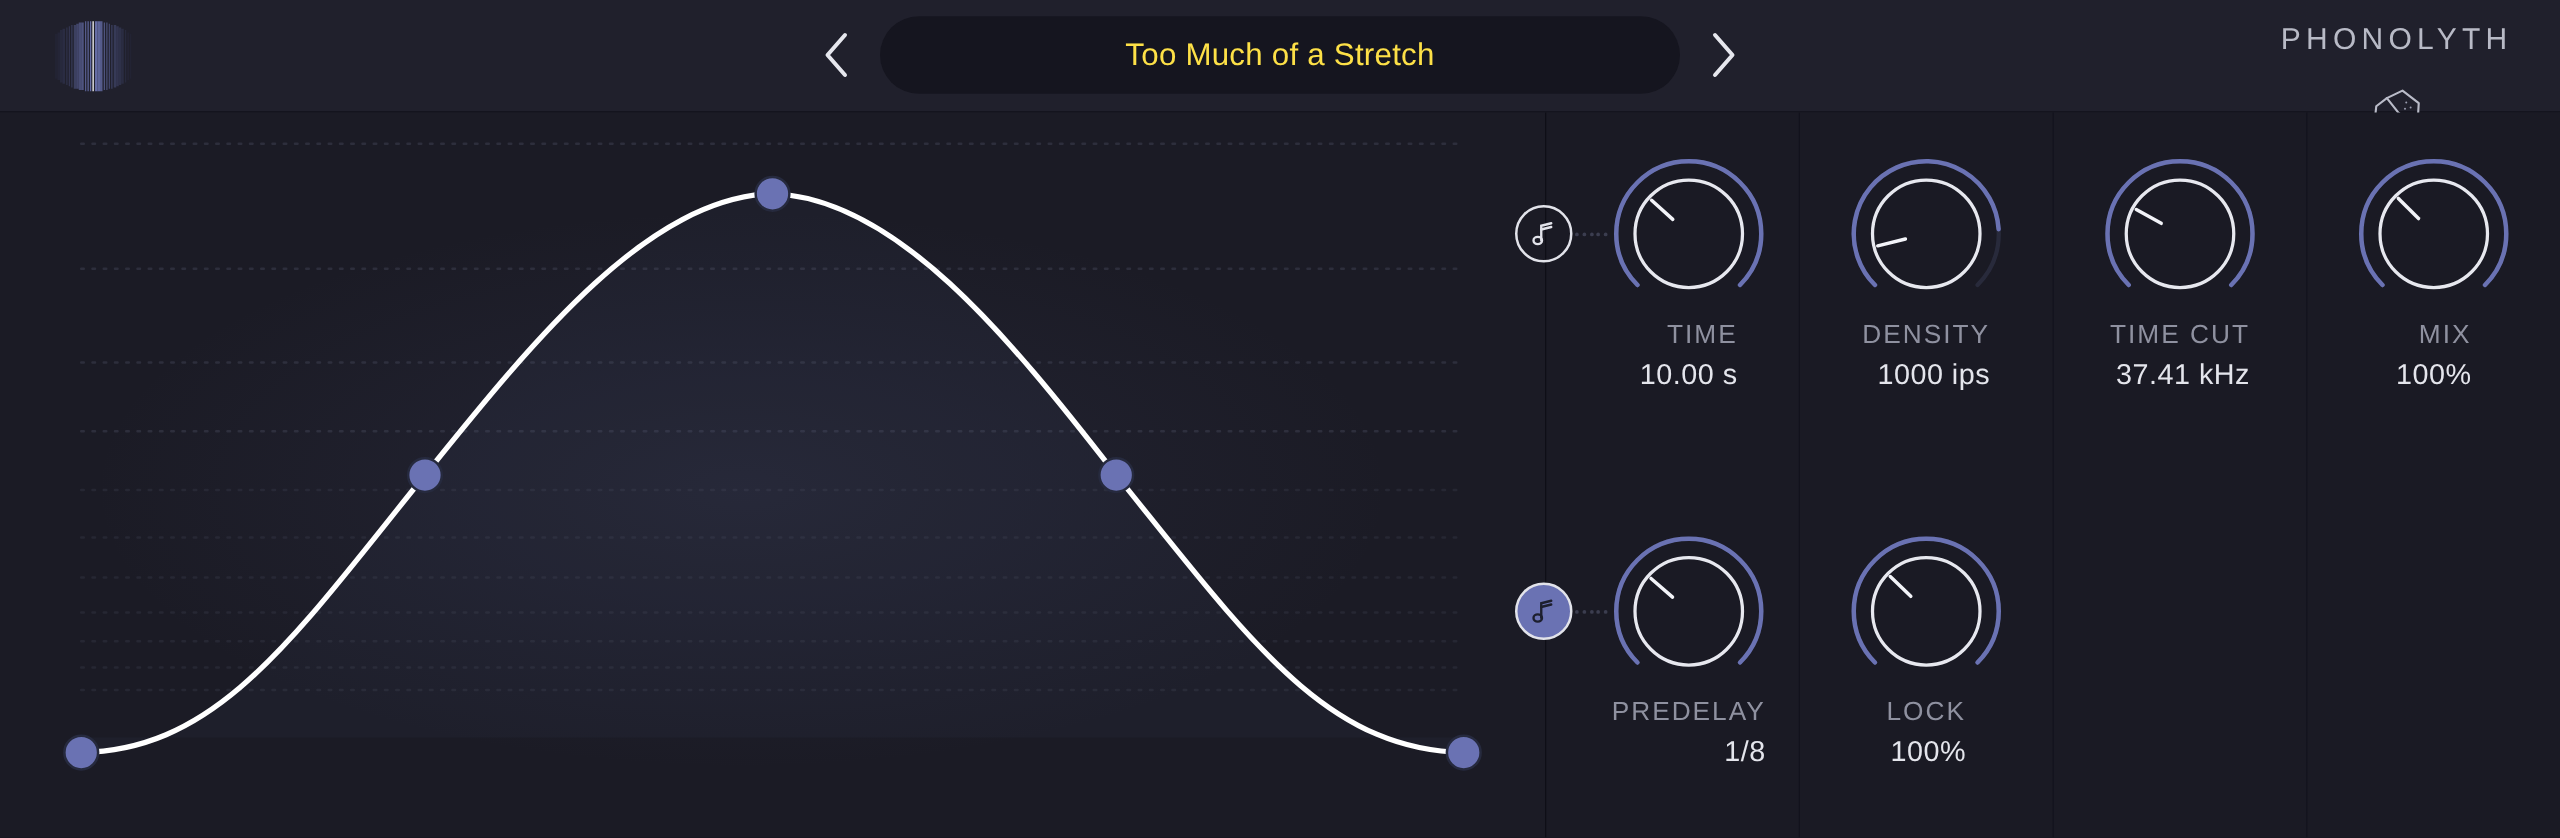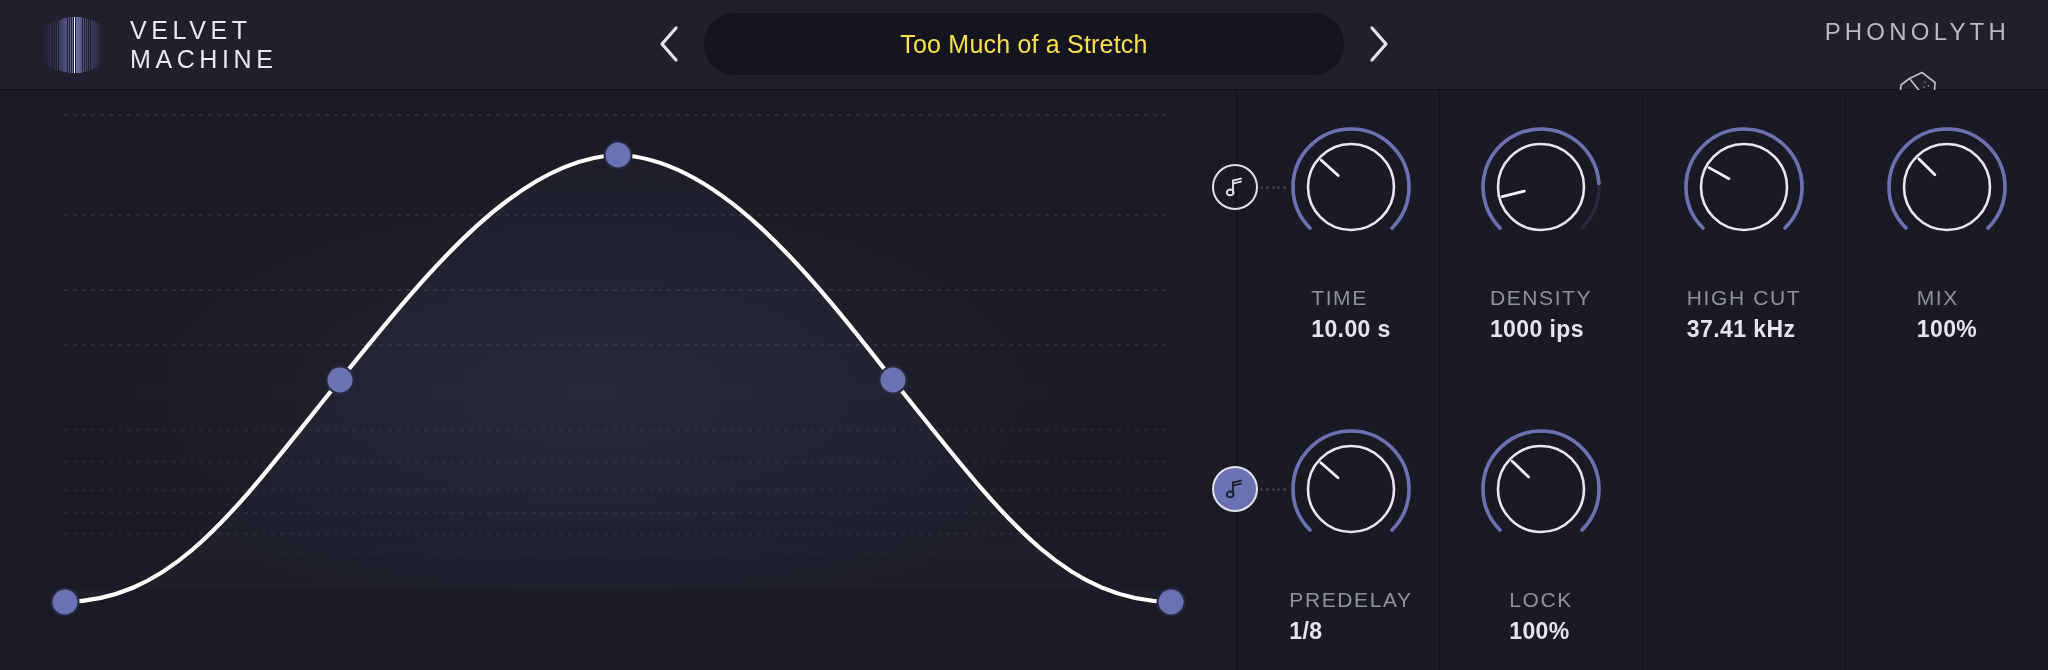--- a/index.html
+++ b/index.html
@@ -127,33 +127,33 @@
   .knob-cell.row1 { top:32px; }
   .knob-cell.row2 { top:334px; }
 
   .knob-wrap {
     position:relative;
     width:130px; height:130px;
     cursor:pointer;
   }
   .knob-wrap svg { display:block; }
 
-  .knob-labels { margin-top:34px; text-align:left; }
+  .knob-labels { margin-top:4px; text-align:right; }
   .knob-name {
     color:#8f91a0;
     font-size:21px;
     letter-spacing:1.6px;
     font-weight:400;
     white-space:nowrap;
   }
   .knob-value {
     margin-top:6px;
     color:#e4e5ec;
     font-size:23px;
-    font-weight:700;
+    font-weight:400;
     letter-spacing:0.4px;
     white-space:nowrap;
   }
 
   
   .sync-btn {
     position:absolute;
     width:46px; height:46px;
     border-radius:50%;
     border:2px solid #e2e3ea;
@@ -216,24 +216,20 @@
           <span style="height: 52.3265px; margin-right: 0.6px; background: rgb(80, 86, 133); opacity: 0.7;"></span>
           <span style="height: 51px; margin-right: 0.6px; background: rgb(75, 81, 125); opacity: 0.65;"></span>
           <span style="height: 49.4694px; margin-right: 0.6px; background: rgb(70, 76, 117); opacity: 0.6;"></span>
           <span style="height: 47.7347px; margin-right: 0.6px; background: rgb(65, 70, 109); opacity: 0.55;"></span>
           <span style="height: 45.7959px; margin-right: 0.6px; background: rgb(60, 65, 101); opacity: 0.5;"></span>
           <span style="height: 43.6531px; margin-right: 0.6px; background: rgb(55, 60, 94); opacity: 0.45;"></span>
           <span style="height: 41.3061px; margin-right: 0.6px; background: rgb(50, 55, 86); opacity: 0.4;"></span>
           <span style="height: 38.7551px; margin-right: 0.6px; background: rgb(45, 49, 78); opacity: 0.35;"></span>
           <span style="height: 36px; margin-right: 0.6px; background: rgb(40, 44, 70); opacity: 0.3;"></span>
         </div>
-      <div id="wordmark">
-        <div>VELVET</div>
-        <div>MACHINE</div>
-      </div>
     </div>
 
     <div id="preset-nav">
       <div class="nav-arrow">
         <svg width="24" height="40" viewBox="0 0 24 40">
           <polyline points="19,4 5,20 19,36" fill="none" stroke="#e6e7ee" stroke-width="3.2" stroke-linecap="round" stroke-linejoin="round"></polyline>
         </svg>
       </div>
       <div id="preset-pill">
         <span id="preset-name">Too Much of a Stretch</span>
@@ -400,21 +396,21 @@
         <div class="knob-cell row1">
           <div class="knob-wrap">
               <svg width="130" height="130" viewBox="0 0 130 130">
                 <path d="M 23.99 106.01 A 58 58 0 1 1 106.01 106.01" fill="none" stroke="#2a2c3e" stroke-width="3.4" stroke-linecap="round" opacity="0.9"></path>
                 <path d="M 23.99 106.01 A 58 58 0 1 1 106.01 106.01" fill="none" stroke="#6a72b3" stroke-width="3.6" stroke-linecap="round"></path>
                 <circle cx="65" cy="65" r="43" fill="none" stroke="#e7e8ef" stroke-width="2.6"></circle>
                 <line x1="49.96" y1="56.66" x2="30.02" y2="45.61" stroke="#f2f3f8" stroke-width="2.8" stroke-linecap="round"></line>
               </svg>
             </div>
           <div class="knob-labels">
-            <div class="knob-name">HIGH CUT</div>
+            <div class="knob-name">TIME CUT</div>
             <div class="knob-value">37.41 kHz</div>
           </div>
         </div>
       </div>
 
       <div class="rack-col">
         <div class="knob-cell row1">
           <div class="knob-wrap">
               <svg width="130" height="130" viewBox="0 0 130 130">
                 <path d="M 23.99 106.01 A 58 58 0 1 1 106.01 106.01" fill="none" stroke="#2a2c3e" stroke-width="3.4" stroke-linecap="round" opacity="0.9"></path>

